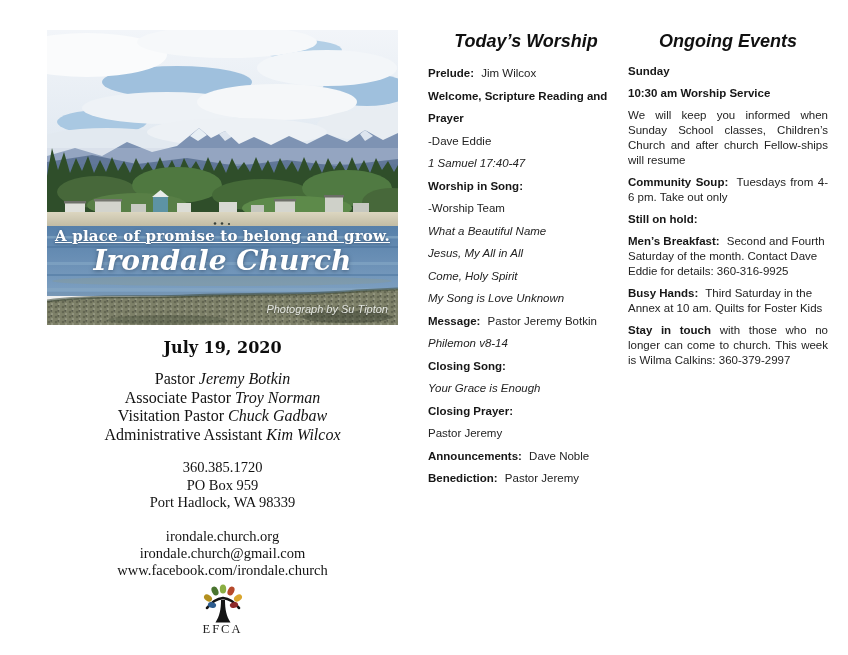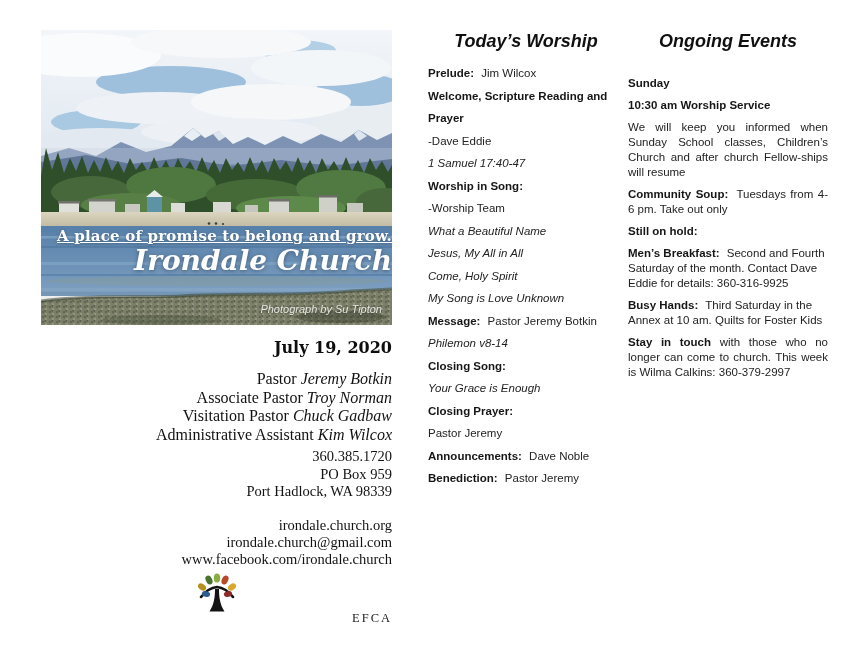--- a/index.html
+++ b/index.html
@@ -1,47 +1,47 @@
 <!DOCTYPE html>
 <html><head>
 <meta charset="utf-8">
 <style>
   html,body{margin:0;padding:0;background:#ffffff;}
   .page{position:relative;width:848px;height:655px;background:#ffffff;overflow:hidden;color:#1f1f1f;}
 
   
-  .col-left{position:absolute;left:41px;top:30px;width:351px;text-align:right;
+  .col-left{position:absolute;left:47px;top:30px;width:351px;text-align:center;
             font-family:"Liberation Serif",serif;color:#121212;}
   .photo{position:relative;width:351px;height:295px;}
   .photo svg{position:absolute;left:0;top:0;display:block;}
   .tagline{position:absolute;left:0;right:0;top:197px;color:#ffffff;
            font-family:"DejaVu Serif",serif;font-weight:bold;font-size:15px;
            text-decoration:underline;letter-spacing:.2px;
            text-shadow:0 1px 3px rgba(25,45,70,.55);}
   .photo-title{position:absolute;left:0;right:0;top:214px;color:#ffffff;
            font-family:"DejaVu Serif",serif;font-weight:bold;font-style:italic;font-size:28px;
            text-shadow:0 1px 4px rgba(25,45,70,.55);}
   .credit{position:absolute;right:10px;top:273px;color:#eef1ec;font-style:italic;
           font-size:11px;opacity:.92;text-shadow:0 1px 2px rgba(0,0,0,.45);
           font-family:"Liberation Sans",sans-serif;}
   .date{margin-top:13px;font-family:"DejaVu Serif",serif;font-weight:bold;font-size:16px;color:#0d0d0d;}
   .staff{margin-top:13px;font-size:16px;line-height:18.5px;}
-  .contact{margin-top:4px;font-size:14.5px;line-height:17.5px;}
+  .contact{margin-top:15px;font-size:14.5px;line-height:17.5px;}
   .web{margin-top:16px;font-size:14.5px;line-height:17px;}
   .efca{margin-top:5px;}
   .efca svg{display:block;margin:0 auto;}
   .efca-label{font-size:12.5px;letter-spacing:2px;color:#222;margin-top:-2px;}
 
   
   .col-mid{position:absolute;left:428px;top:31px;width:196px;}
   .col-right{position:absolute;left:628px;top:31px;width:200px;}
   .colhead{margin:0;text-align:center;font-family:Liberation Sans, sans-serif;
            font-style:italic;font-weight:bold;font-size:18px;color:#101010;}
   .mid-head{margin-bottom:10px;}
-  .right-head{margin-bottom:24px;}
+  .right-head{margin-bottom:12px;}
   .wl{margin:0;font-family:"Liberation Sans",sans-serif;font-size:11.5px;
       line-height:22.5px;color:#232323;}
   .wl b{color:#161616;}
   .wl i{font-style:italic;}
   .ep{margin:0 0 7px 0;font-family:"Liberation Sans",sans-serif;font-size:11.5px;
       line-height:15px;color:#232323;}
   .ep b{color:#161616;}
   .ep.just{text-align:justify;}
   .gap{padding-left:4px;}
 </style>

